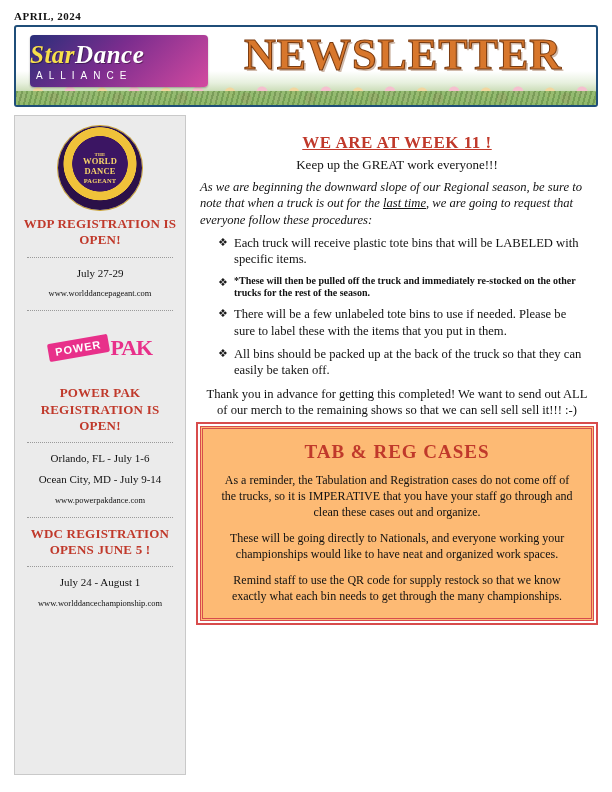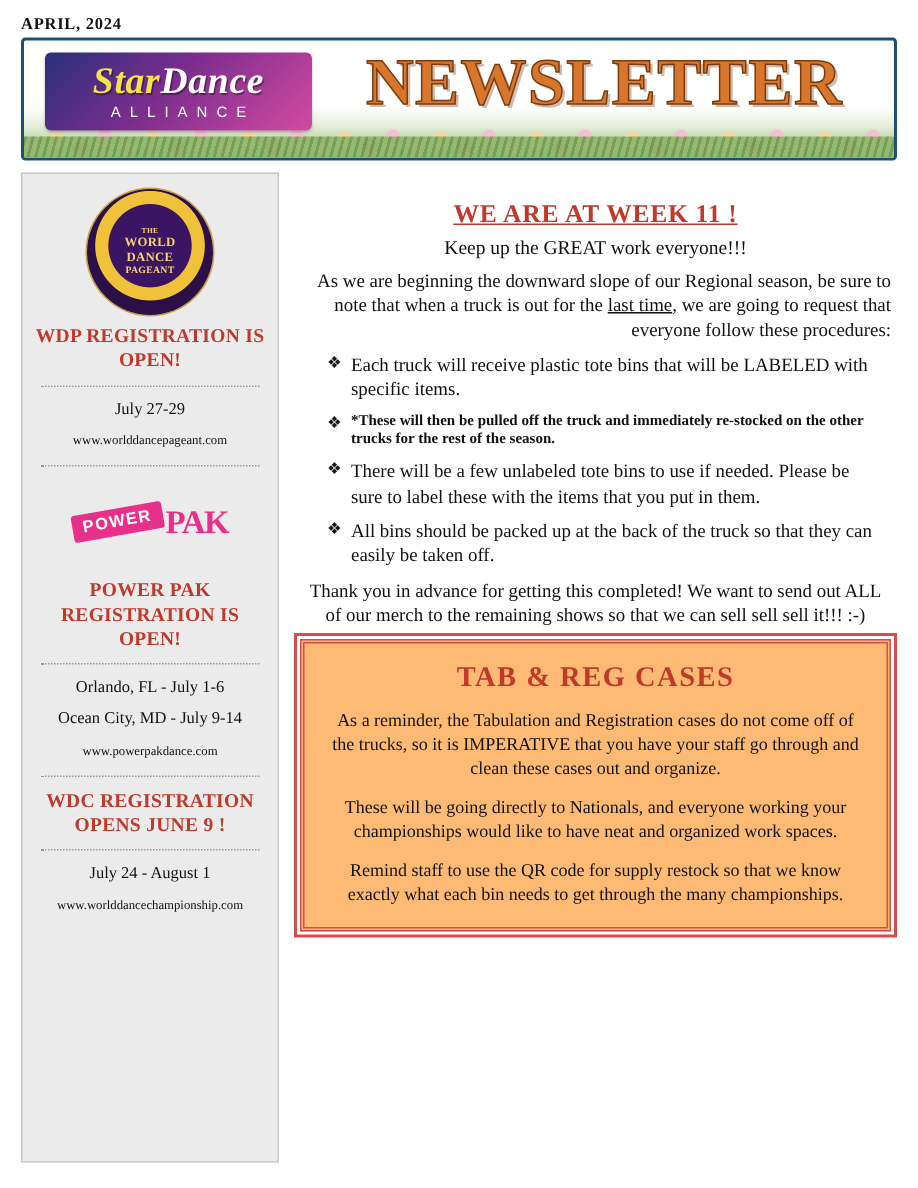--- a/index.html
+++ b/index.html
@@ -95,21 +95,21 @@
     position: absolute;
     left: 14px;
     top: 8px;
     width: 178px;
     height: 52px;
     background: linear-gradient(135deg, #2a2f7a 0%, #7b2d8e 45%, #d34aa0 100%);
     border-radius: 4px;
     display: flex;
     flex-direction: column;
     justify-content: center;
-    align-items: center;
+    align-items: flex-start;
     box-shadow: 0 1px 2px rgba(0,0,0,0.3);
   }
   .logo-star-dance {
     font-family: "Liberation Serif", serif;
     font-style: italic;
     font-weight: bold;
     font-size: 25px;
     color: #ffffff;
     line-height: 1;
     letter-spacing: 0.5px;
@@ -289,22 +289,23 @@
     margin: 18px 0 4px 0;
   }
   .main-sub {
     text-align: center;
     font-size: 13px;
     margin-bottom: 6px;
   }
   .para {
     font-size: 12.6px;
     line-height: 1.3;
-    text-align: right;
+    text-align: left;
     margin: 0 0 7px 0;
+    font-style: italic;
   }
   .para .u { text-decoration: underline; }
 
   ul.bullets {
     list-style: none;
     margin: 0 0 6px 0;
     padding: 0 6px 0 18px;
   }
   ul.bullets li {
     position: relative;
@@ -412,21 +413,21 @@
         <div class="side-head">POWER PAK REGISTRATION IS OPEN!</div>
         <div class="side-sep"></div>
         <div class="side-dates">Orlando, FL - July 1-6</div>
         <div class="side-dates">Ocean City, MD - July 9-14</div>
         <div class="side-url">www.powerpakdance.com</div>
       </div>
 
       <div class="side-sep"></div>
 
       <div class="side-block">
-        <div class="side-head">WDC REGISTRATION OPENS JUNE 9 !</div>
+        <div class="side-head">WDC REGISTRATION OPENS JUNE 5 !</div>
         <div class="side-sep"></div>
         <div class="side-dates">July 24 - August 1</div>
         <div class="side-url">www.worlddancechampionship.com</div>
       </div>
 
     </div>
 
     <div class="main">
 
       <div class="main-title">WE ARE AT WEEK 11 !</div>

